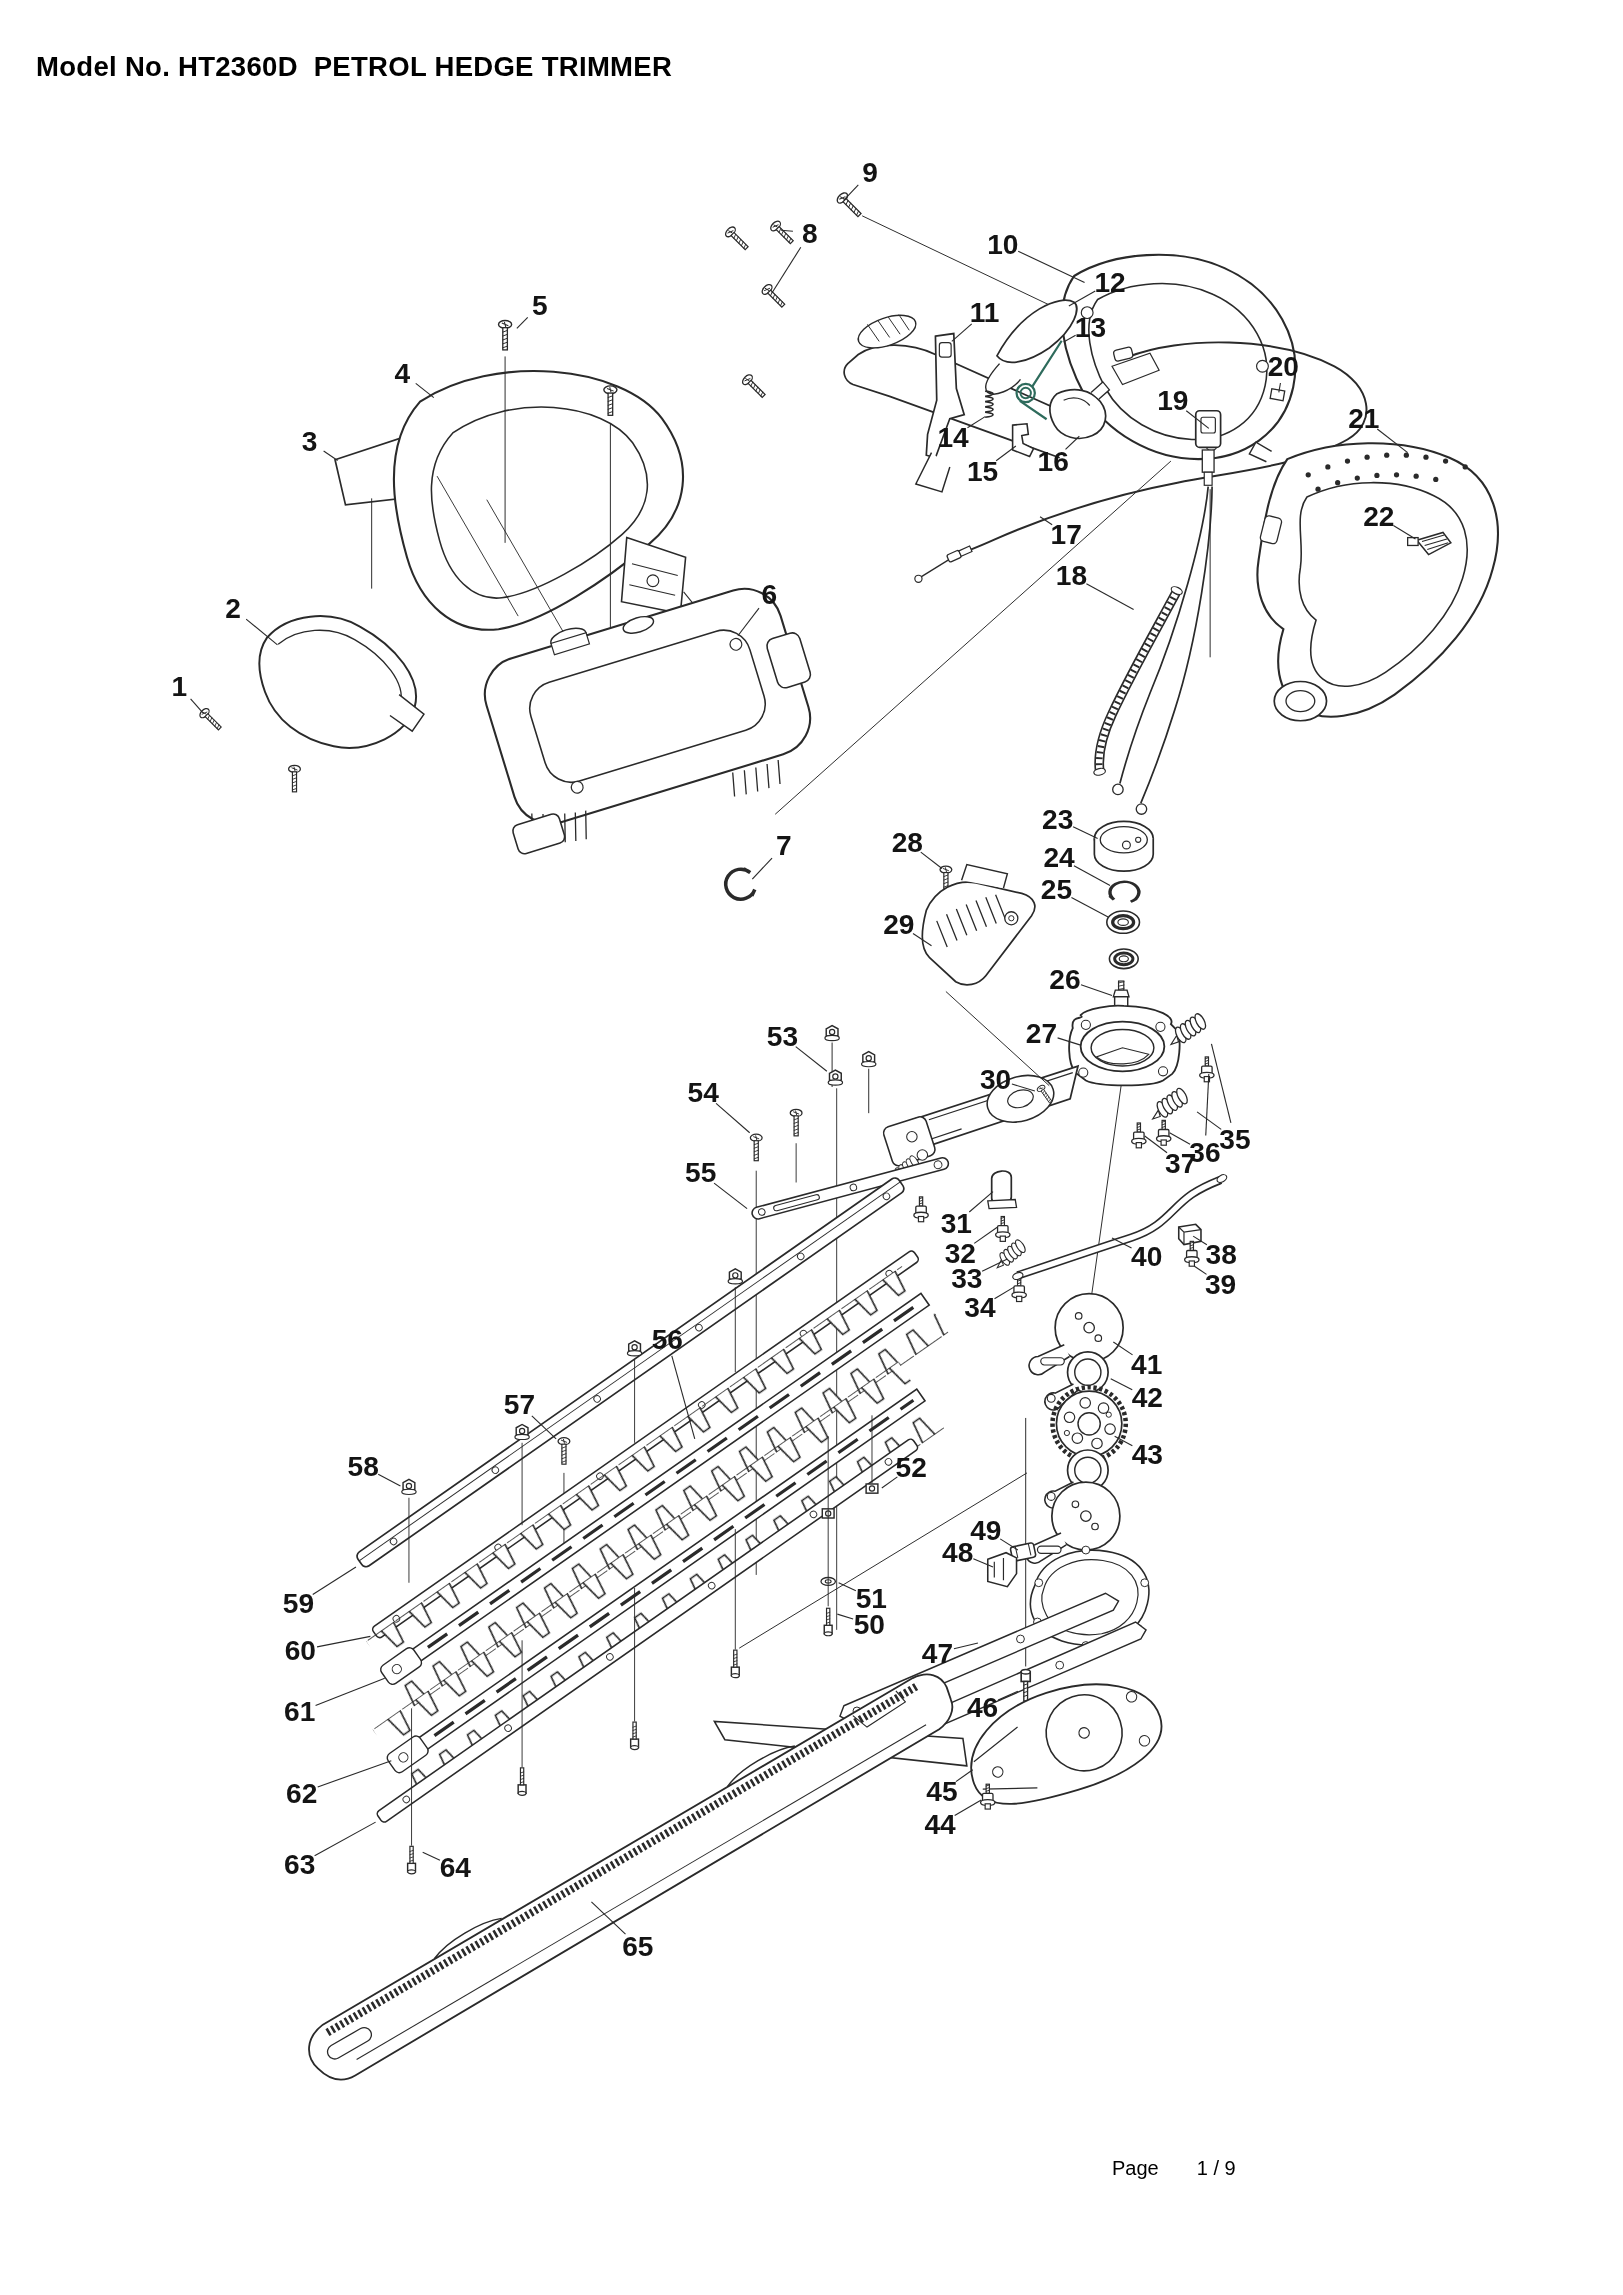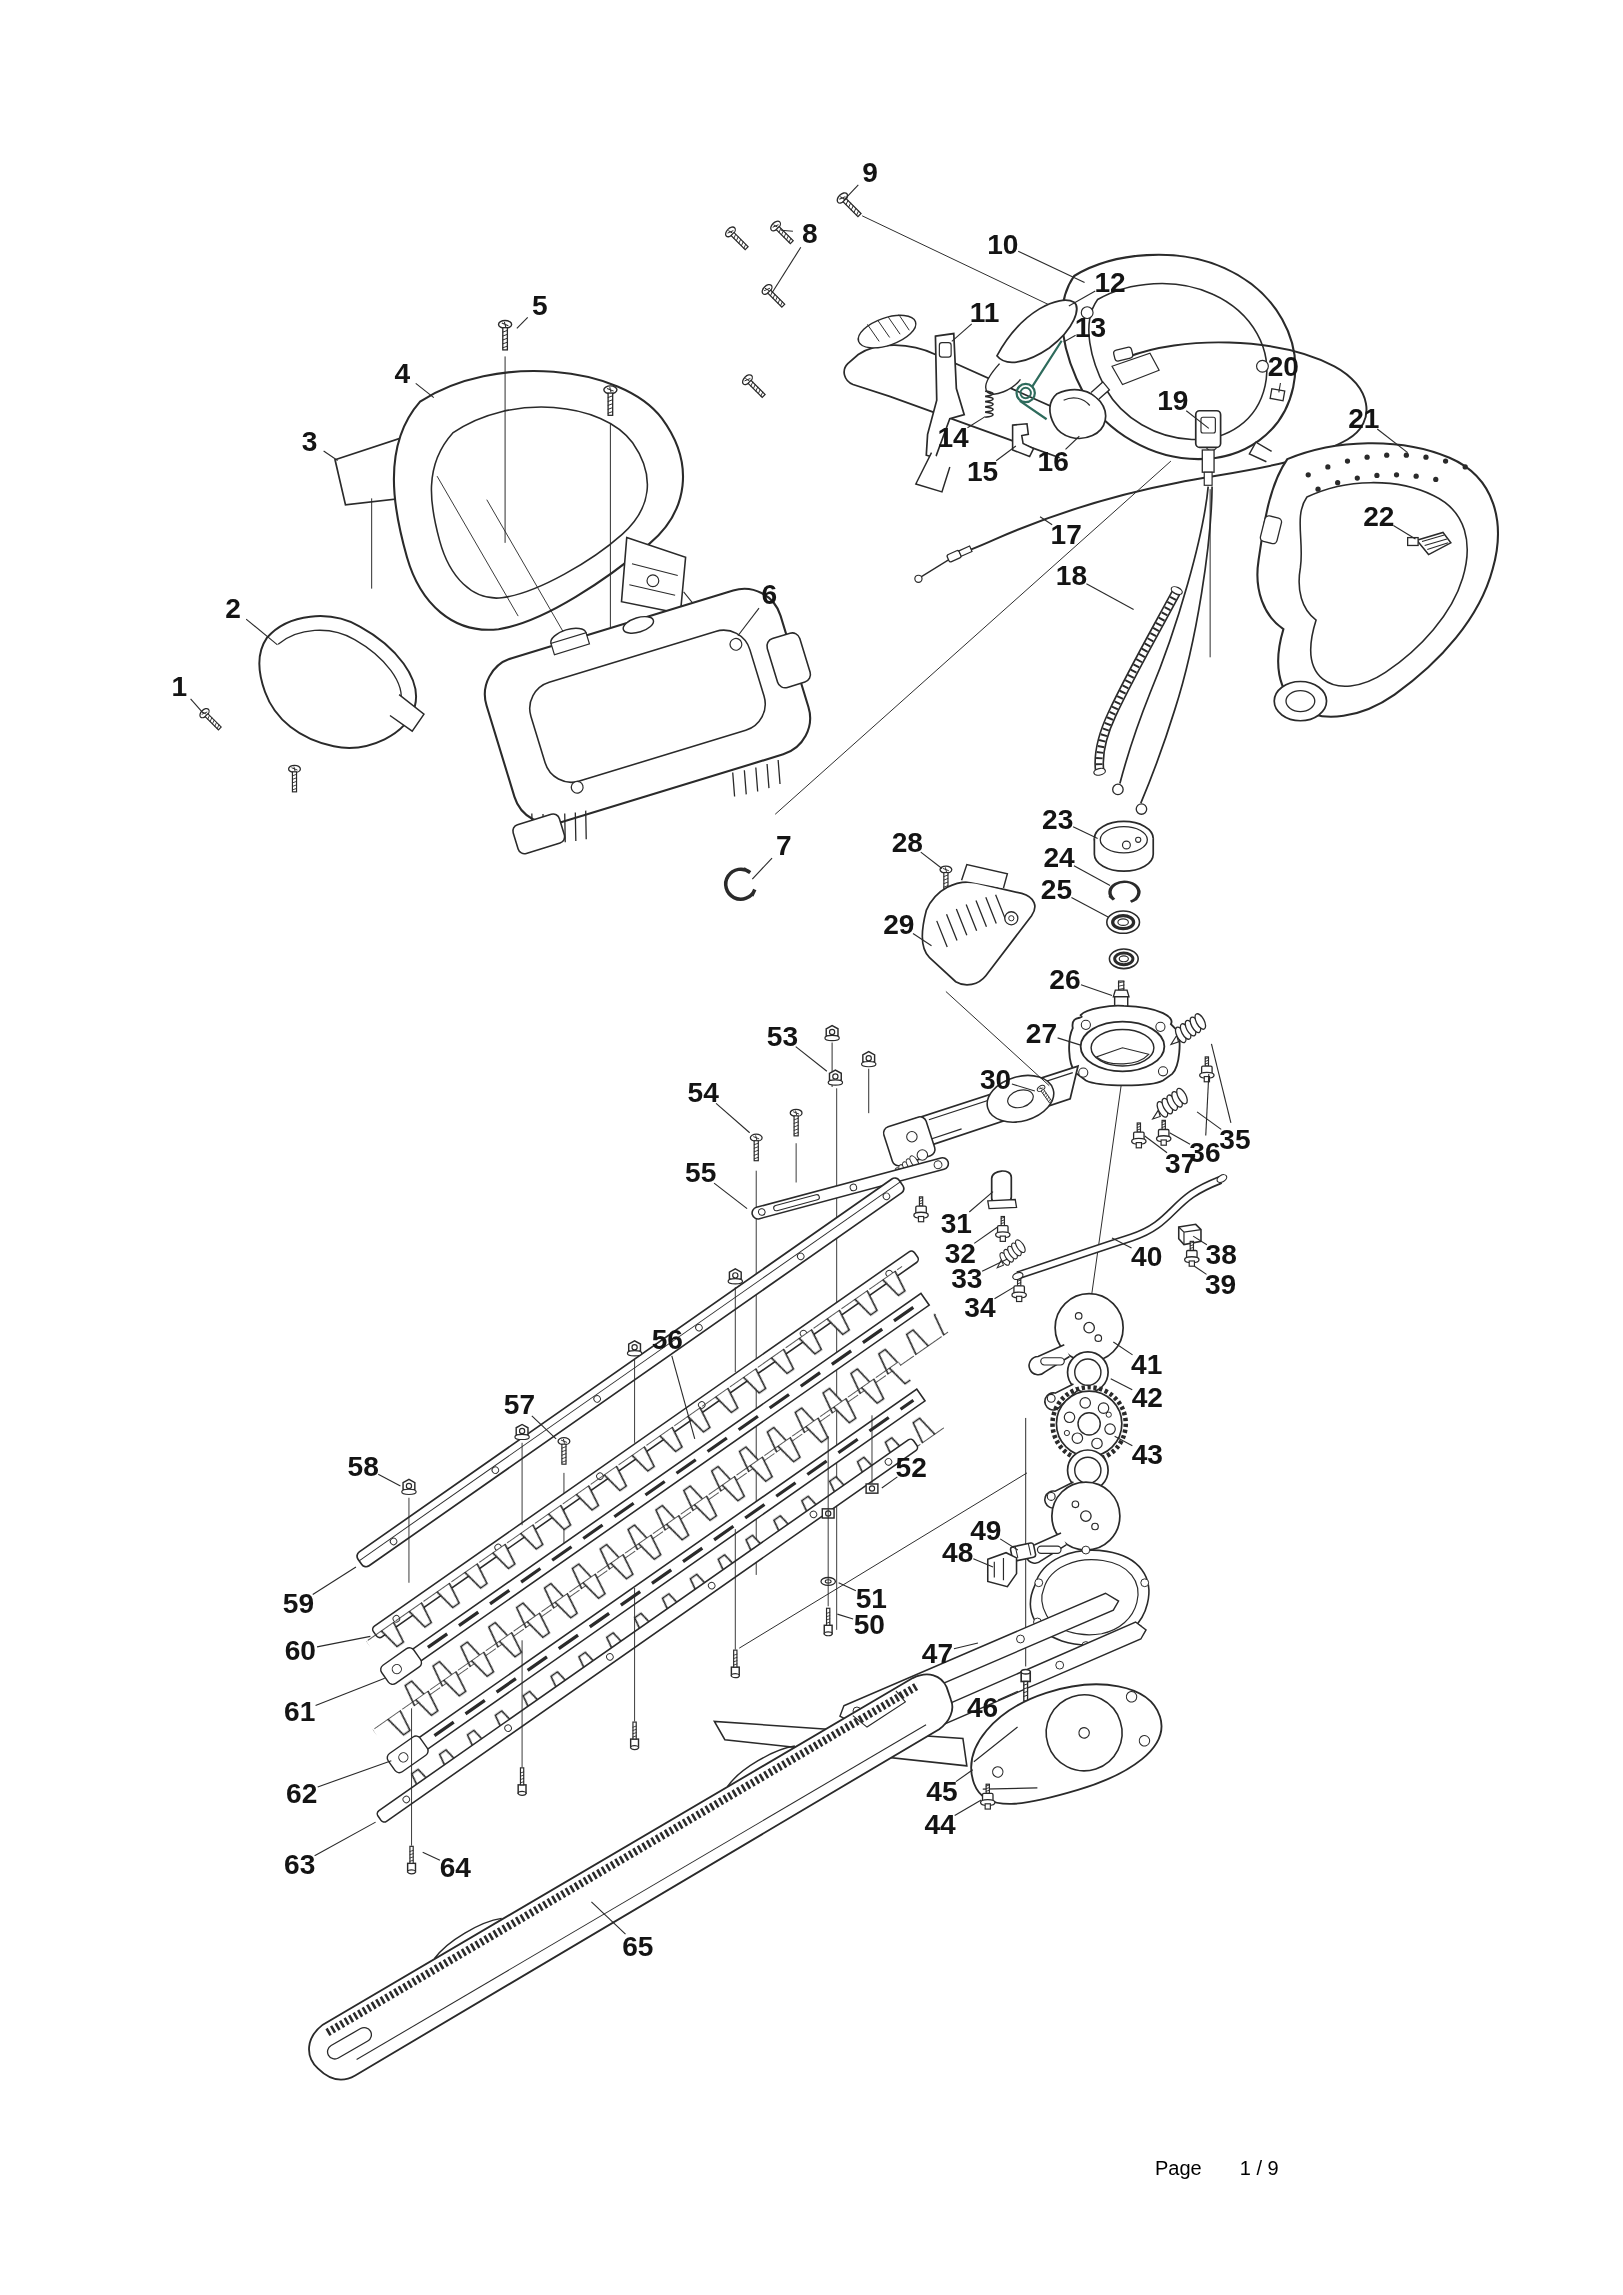--- a/index.html
+++ b/index.html
@@ -1,29 +1,30 @@
 <!DOCTYPE html>
 <html style="font-size:10.5px"><head>
 <meta charset="utf-8">
 <style>
   html,body{margin:0;padding:0;background:#e8e8e8;}
   #page{position:relative;width:1623px;height:2295px;background:#ffffff;overflow:hidden;
         font-family:"Liberation Sans", sans-serif;}
   #title{position:absolute;left:36px;top:51px;font-size:27.5px;font-weight:bold;color:#000;
          letter-spacing:0.3px;white-space:pre;}
   #footer{position:absolute;left:1112px;top:2157px;font-size:20px;color:#000;}
-  #footer .pg{margin-right:38px;margin-left:43px;}
+  #footer .pg{margin-right:38px;}
   svg text.plabel{font-family:"Liberation Sans", sans-serif;font-size:43px;font-weight:600;fill:#141414;}
   svg .ln{stroke:#2a2a2a;fill:none;}
   svg .fw{fill:#ffffff;stroke:#2a2a2a;}
 </style>
 </head>
 <body>
 
 <div id="page">
+  <div id="title">Model No. HT2360D  PETROL HEDGE TRIMMER</div>
 
   <svg id="art" width="1623" height="2295" viewBox="0 0 2481 3509" xmlns="http://www.w3.org/2000/svg">
     <defs>
       <pattern id="teeth" width="52" height="124" patternUnits="userSpaceOnUse">
         <path d="M4,62 L10,28 L22,28 L27,62 Z" fill="#fff" stroke="#222" stroke-width="2.4"></path>
         <path d="M28,62 L34,96 L46,96 L51,62 Z" fill="#fff" stroke="#222" stroke-width="2.4"></path>
       </pattern>
       <g id="sym-screw">
         <ellipse cx="0" cy="4" rx="10" ry="6" class="fw" stroke-width="2.2"></ellipse>
         <path d="M-5,2 L5,6 M-1,0 L1,8" class="ln" stroke-width="1.6"></path>

